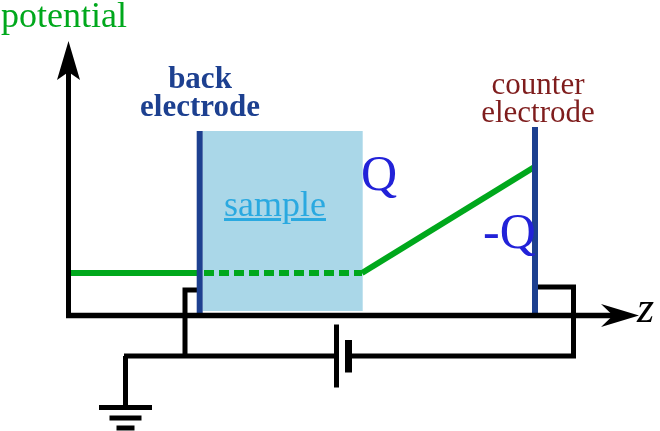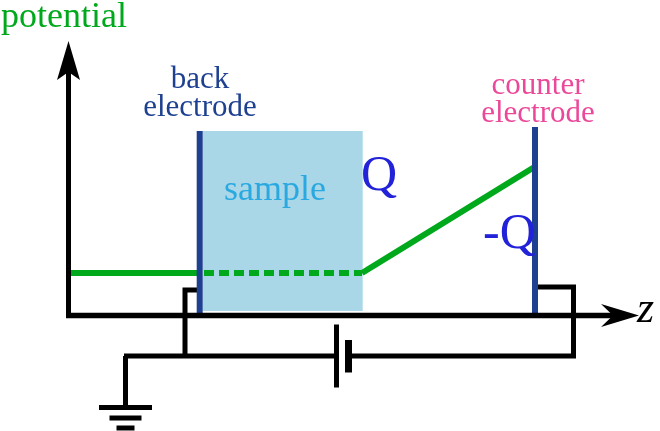--- a/index.html
+++ b/index.html
@@ -4,25 +4,25 @@
 <style>
   html,body { margin:0; padding:0; background:#ffffff; }
   .canvas {
     position:relative; width:660px; height:431px; background:#ffffff;
     overflow:hidden; font-family:"Liberation Serif","DejaVu Serif",serif;padding-left:36px;
   }
   .canvas svg { position:absolute; left:0; top:0; }
   .lbl { position:absolute; white-space:nowrap; }
   .lbl-potential { left:1px; top:-3px; font-size:36px; line-height:36px; color:#00a81c; }
   .lbl-back  { left:115px; top:64px; width:170px; text-align:center;
-               font-size:31px; line-height:28px; color:#1d4090; }
+               font-size:31px; line-height:28px; color:#1d4090;font-weight:bold; }
   .lbl-counter { left:453px; top:70px; width:170px; text-align:center;
-               font-size:31px; line-height:28px; color:#ec4899; }
-  .lbl-sample { left:203px; top:168px; width:144px; text-align:center;
-               font-size:36px; line-height:40px; color:#2aa9e0; }
+               font-size:31px; line-height:28px; color:#7f1d1d; }
+  .lbl-sample { left:203px; top:184px; width:144px; text-align:center;
+               font-size:36px; line-height:40px; color:#2aa9e0;text-decoration:underline; }
   .lbl-q  { left:361px; top:148px; font-size:50px; line-height:50px; color:#2222d8; }
   .lbl-nq { left:483px; top:206px; font-size:50px; line-height:50px; color:#2222d8; }
   .lbl-z  { left:637px; top:286px; font-size:44px; line-height:44px;
             font-style:italic; color:#000000; }
 </style>
 </head>
 <body>
 
 <div class="canvas">
 

